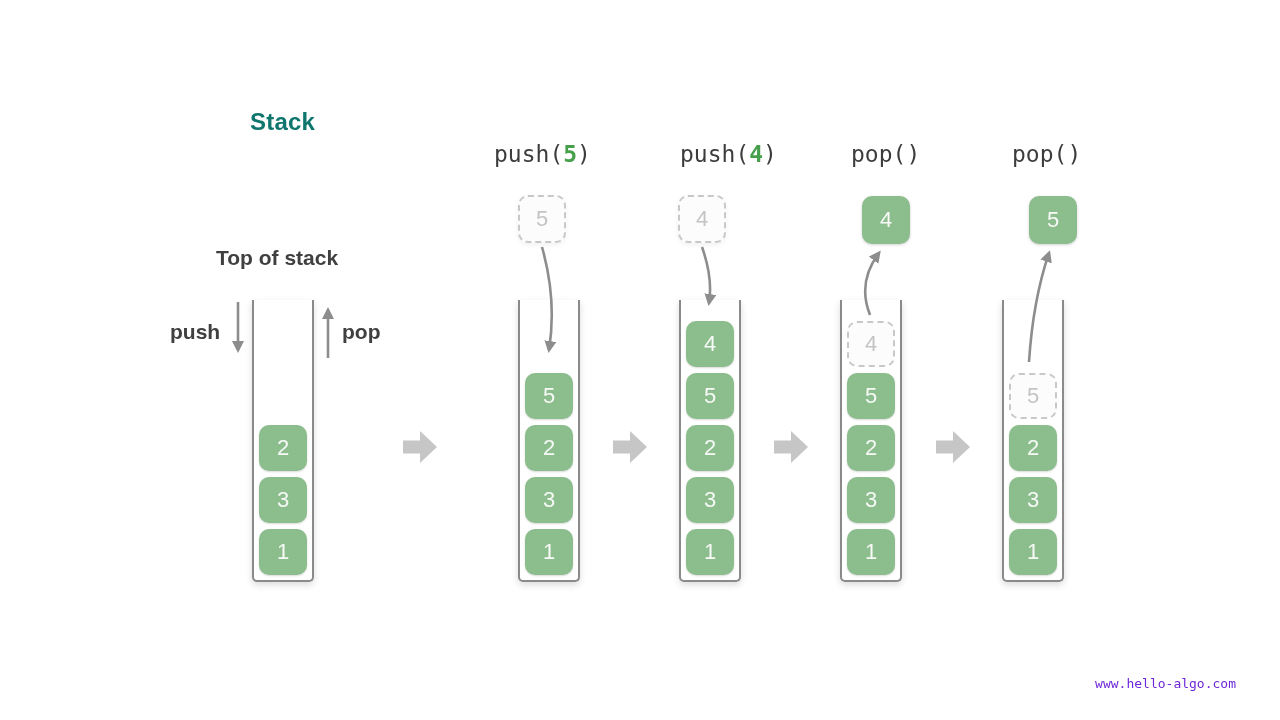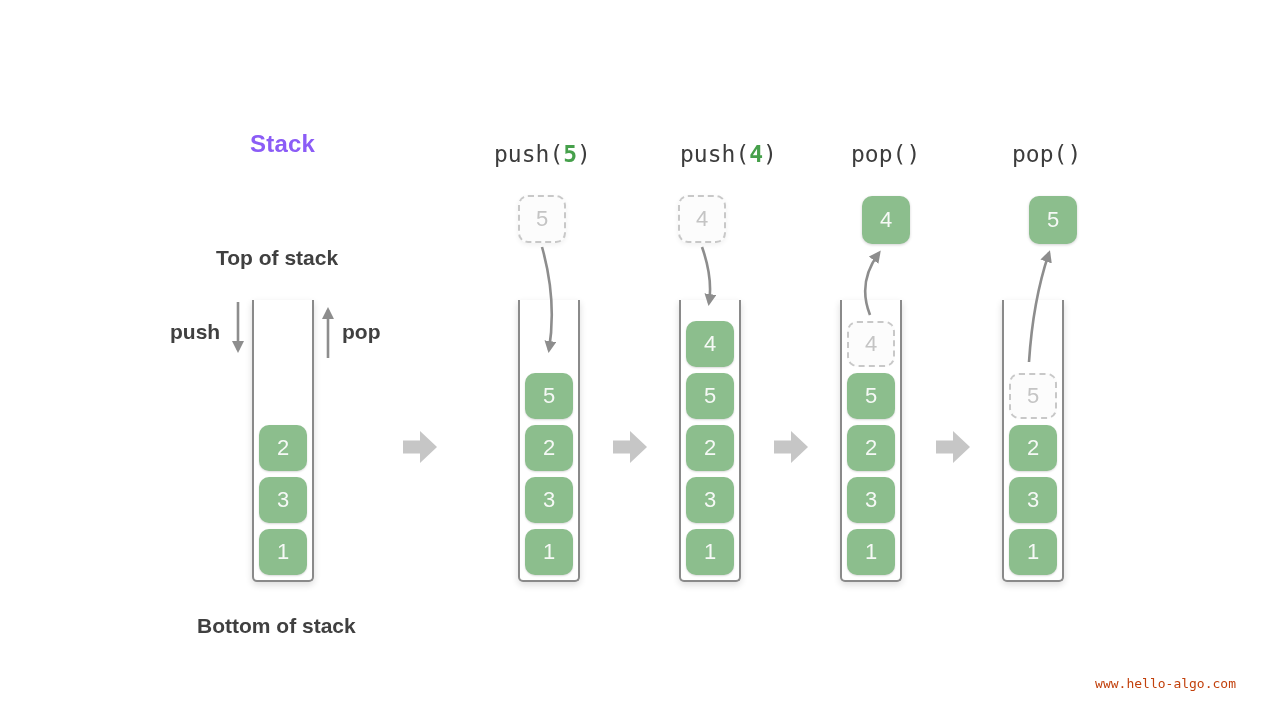--- a/index.html
+++ b/index.html
@@ -3,21 +3,21 @@
 <meta charset="utf-8">
 <style>
   html,body{margin:0;padding:0;background:#ffffff;}
   .canvas{
     position:relative;width:1280px;height:720px;background:#ffffff;overflow:hidden;
     font-family:"Liberation Sans", sans-serif;
   }
   
   .title{
     position:absolute;left:250px;top:108px;
-    font-size:24px;font-weight:700;color:#8b5cf6;letter-spacing:.2px;margin-top:22px;
+    font-size:24px;font-weight:700;color:#0f766e;letter-spacing:.2px;
   }
   .bold-label{
     position:absolute;font-size:21px;font-weight:700;color:#404040;
   }
   .lbl-top{left:216px;top:246px;}
   .lbl-bottom{left:197px;top:614px;}
   .lbl-push{left:170px;top:320px;}
   .lbl-pop{left:342px;top:320px;}
   .op{
     position:absolute;top:141px;
@@ -60,31 +60,30 @@
   .floatbox.solid{
     background:#8cbe8d;color:#f6f9f6;box-shadow:0 1px 3px rgba(0,0,0,.18);
   }
   .fb-1{left:518px;top:195px;} .fb-2{left:678px;top:195px;}
   .fb-3{left:862px;top:196px;} .fb-4{left:1029px;top:196px;}
   
   .overlay{position:absolute;left:0;top:0;width:1280px;height:720px;pointer-events:none;z-index:6;}
   
   .watermark{
     position:absolute;right:44px;top:676px;
-    font-family:"DejaVu Sans Mono", monospace;font-size:13px;color:#c2410c;
+    font-family:"DejaVu Sans Mono", monospace;font-size:13px;color:#6d28d9;
   }
 </style>
 </head>
 <body>
 
 <div class="canvas">
 
   <div class="title">Stack</div>
   <div class="bold-label lbl-top">Top of stack</div>
-  <div class="bold-label lbl-bottom">Bottom of stack</div>
   <div class="bold-label lbl-push">push</div>
   <div class="bold-label lbl-pop">pop</div>
 
   <div class="op op-1"><span>push(</span><span class="arg">5</span><span>)</span></div>
   <div class="op op-2"><span>push(</span><span class="arg">4</span><span>)</span></div>
   <div class="op op-3"><span>pop(</span><span class="arg"></span><span>)</span></div>
   <div class="op op-4"><span>pop(</span><span class="arg"></span><span>)</span></div>
 
   <div class="floatbox dashed fb-1">5</div>
   <div class="floatbox dashed fb-2">4</div>

